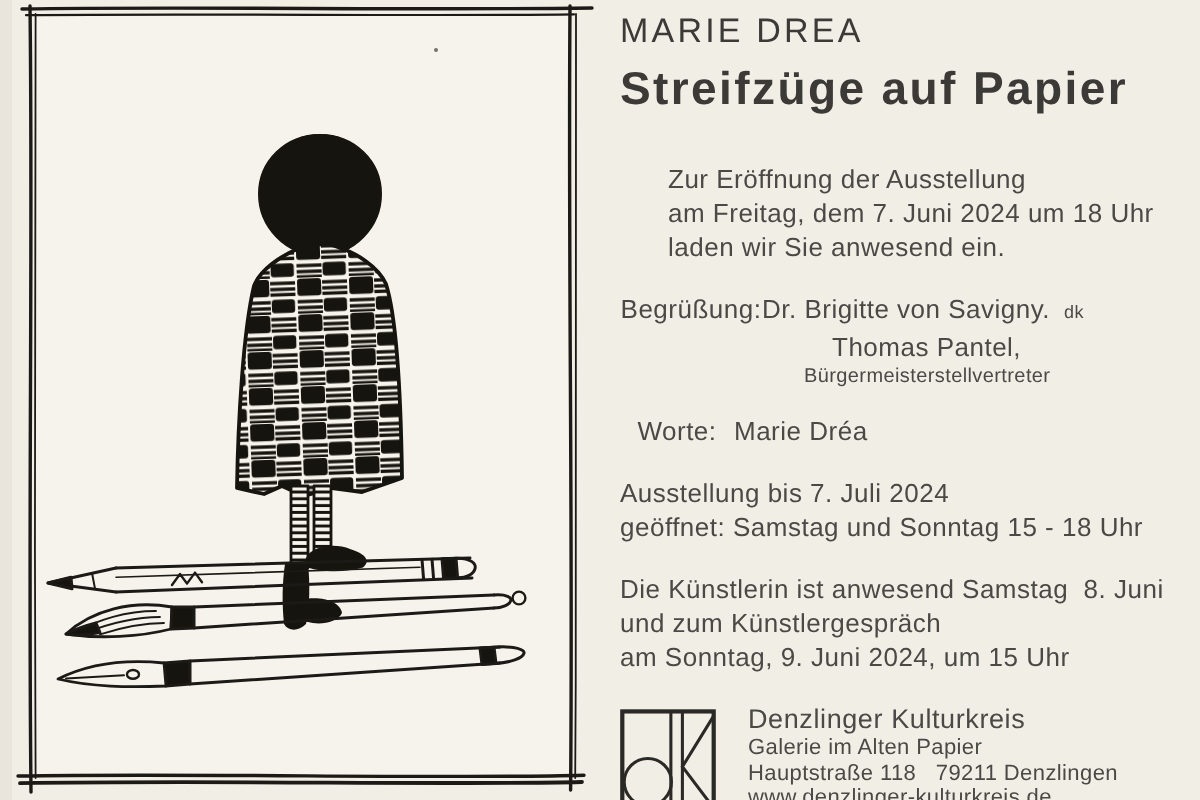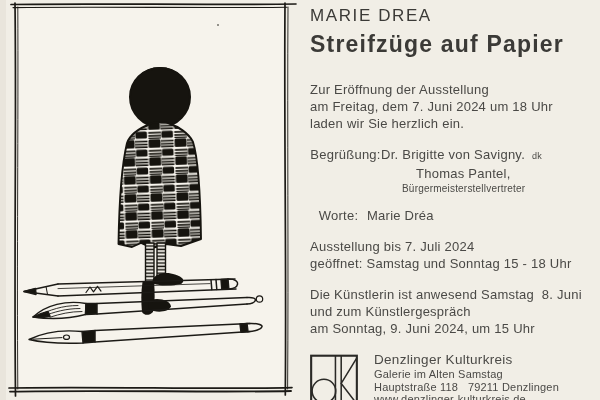--- a/index.html
+++ b/index.html
@@ -19,21 +19,21 @@
   .content .h1{
     margin:5px 0 0;font-size:17px;line-height:21px;font-weight:400;
     letter-spacing:1.6px;color:#3b3a37;
   }
   .content .h2{
     margin:4px 0 0;font-size:23px;line-height:29px;font-weight:700;
     letter-spacing:1.2px;color:#3b3a37;
   }
   .line{font-size:13px;line-height:17px;letter-spacing:.25px;white-space:pre-wrap;}
   .block{margin-top:14px;}
-  .block-invite{margin-top:22px;}
+  .block-invite{margin-top:22px;margin-left:24px;}
   .block-greeting{margin-top:14px;}
   .row{display:flex;align-items:baseline;text-align:center;}
   .label{display:inline-block;width:71px;flex:0 0 71px;}
   .label-words{width:57px;flex:0 0 57px;}
   .note{font-size:9px;letter-spacing:.2px;margin-left:7px;}
   .indent1{margin-left:106px;}
   .indent2{margin-left:92px;font-size:10px;line-height:14px;letter-spacing:.2px;}
   .block-words{margin-top:11px;}
   
   .footer{margin-top:15px;display:flex;align-items:flex-start;}
@@ -148,21 +148,21 @@
   </div>
 
   <div class="content">
 
     <div class="h1">MARIE DREA</div>
     <div class="h2">Streifzüge auf Papier</div>
 
     <div class="block block-invite">
       <div class="line">Zur Eröffnung der Ausstellung</div>
       <div class="line">am Freitag, dem 7. Juni 2024 um 18 Uhr</div>
-      <div class="line">laden wir Sie herzlich ein.</div>
+      <div class="line">laden wir Sie anwesend ein.</div>
     </div>
 
     <div class="block block-greeting">
       <div class="row line">
         <span class="label">Begrüßung:</span>
         <span>Dr. Brigitte von Savigny.</span>
         <span class="note">dk</span>
       </div>
       <div class="line indent1">Thomas Pantel,</div>
       <div class="line indent2">Bürgermeisterstellvertreter</div>
@@ -189,20 +189,20 @@
         <g fill="none" stroke="#2a2926" stroke-linejoin="miter">
           <rect x="1.2" y="1.2" width="47.6" height="50.6" stroke-width="2.2"></rect>
           <line x1="26.5" y1="1.2" x2="26.5" y2="51.8" stroke-width="1.6"></line>
           <line x1="32.5" y1="1.2" x2="32.5" y2="51.8" stroke-width="1.6"></line>
           <circle cx="14.5" cy="38" r="12.3" stroke-width="1.6"></circle>
           <path d="M48.8,3.5 L32.5,30 L48.8,51.5" stroke-width="1.6"></path>
         </g>
       </svg>
       <div class="address">
         <div class="org">Denzlinger Kulturkreis</div>
-        <div class="addr-line">Galerie im Alten Samstag</div>
+        <div class="addr-line">Galerie im Alten Papier</div>
         <div class="addr-line">Hauptstraße 118   79211 Denzlingen</div>
         <div class="addr-line">www.denzlinger-kulturkreis.de</div>
       </div>
     </div>
 
   </div>
 </div>
 
 </body></html>

